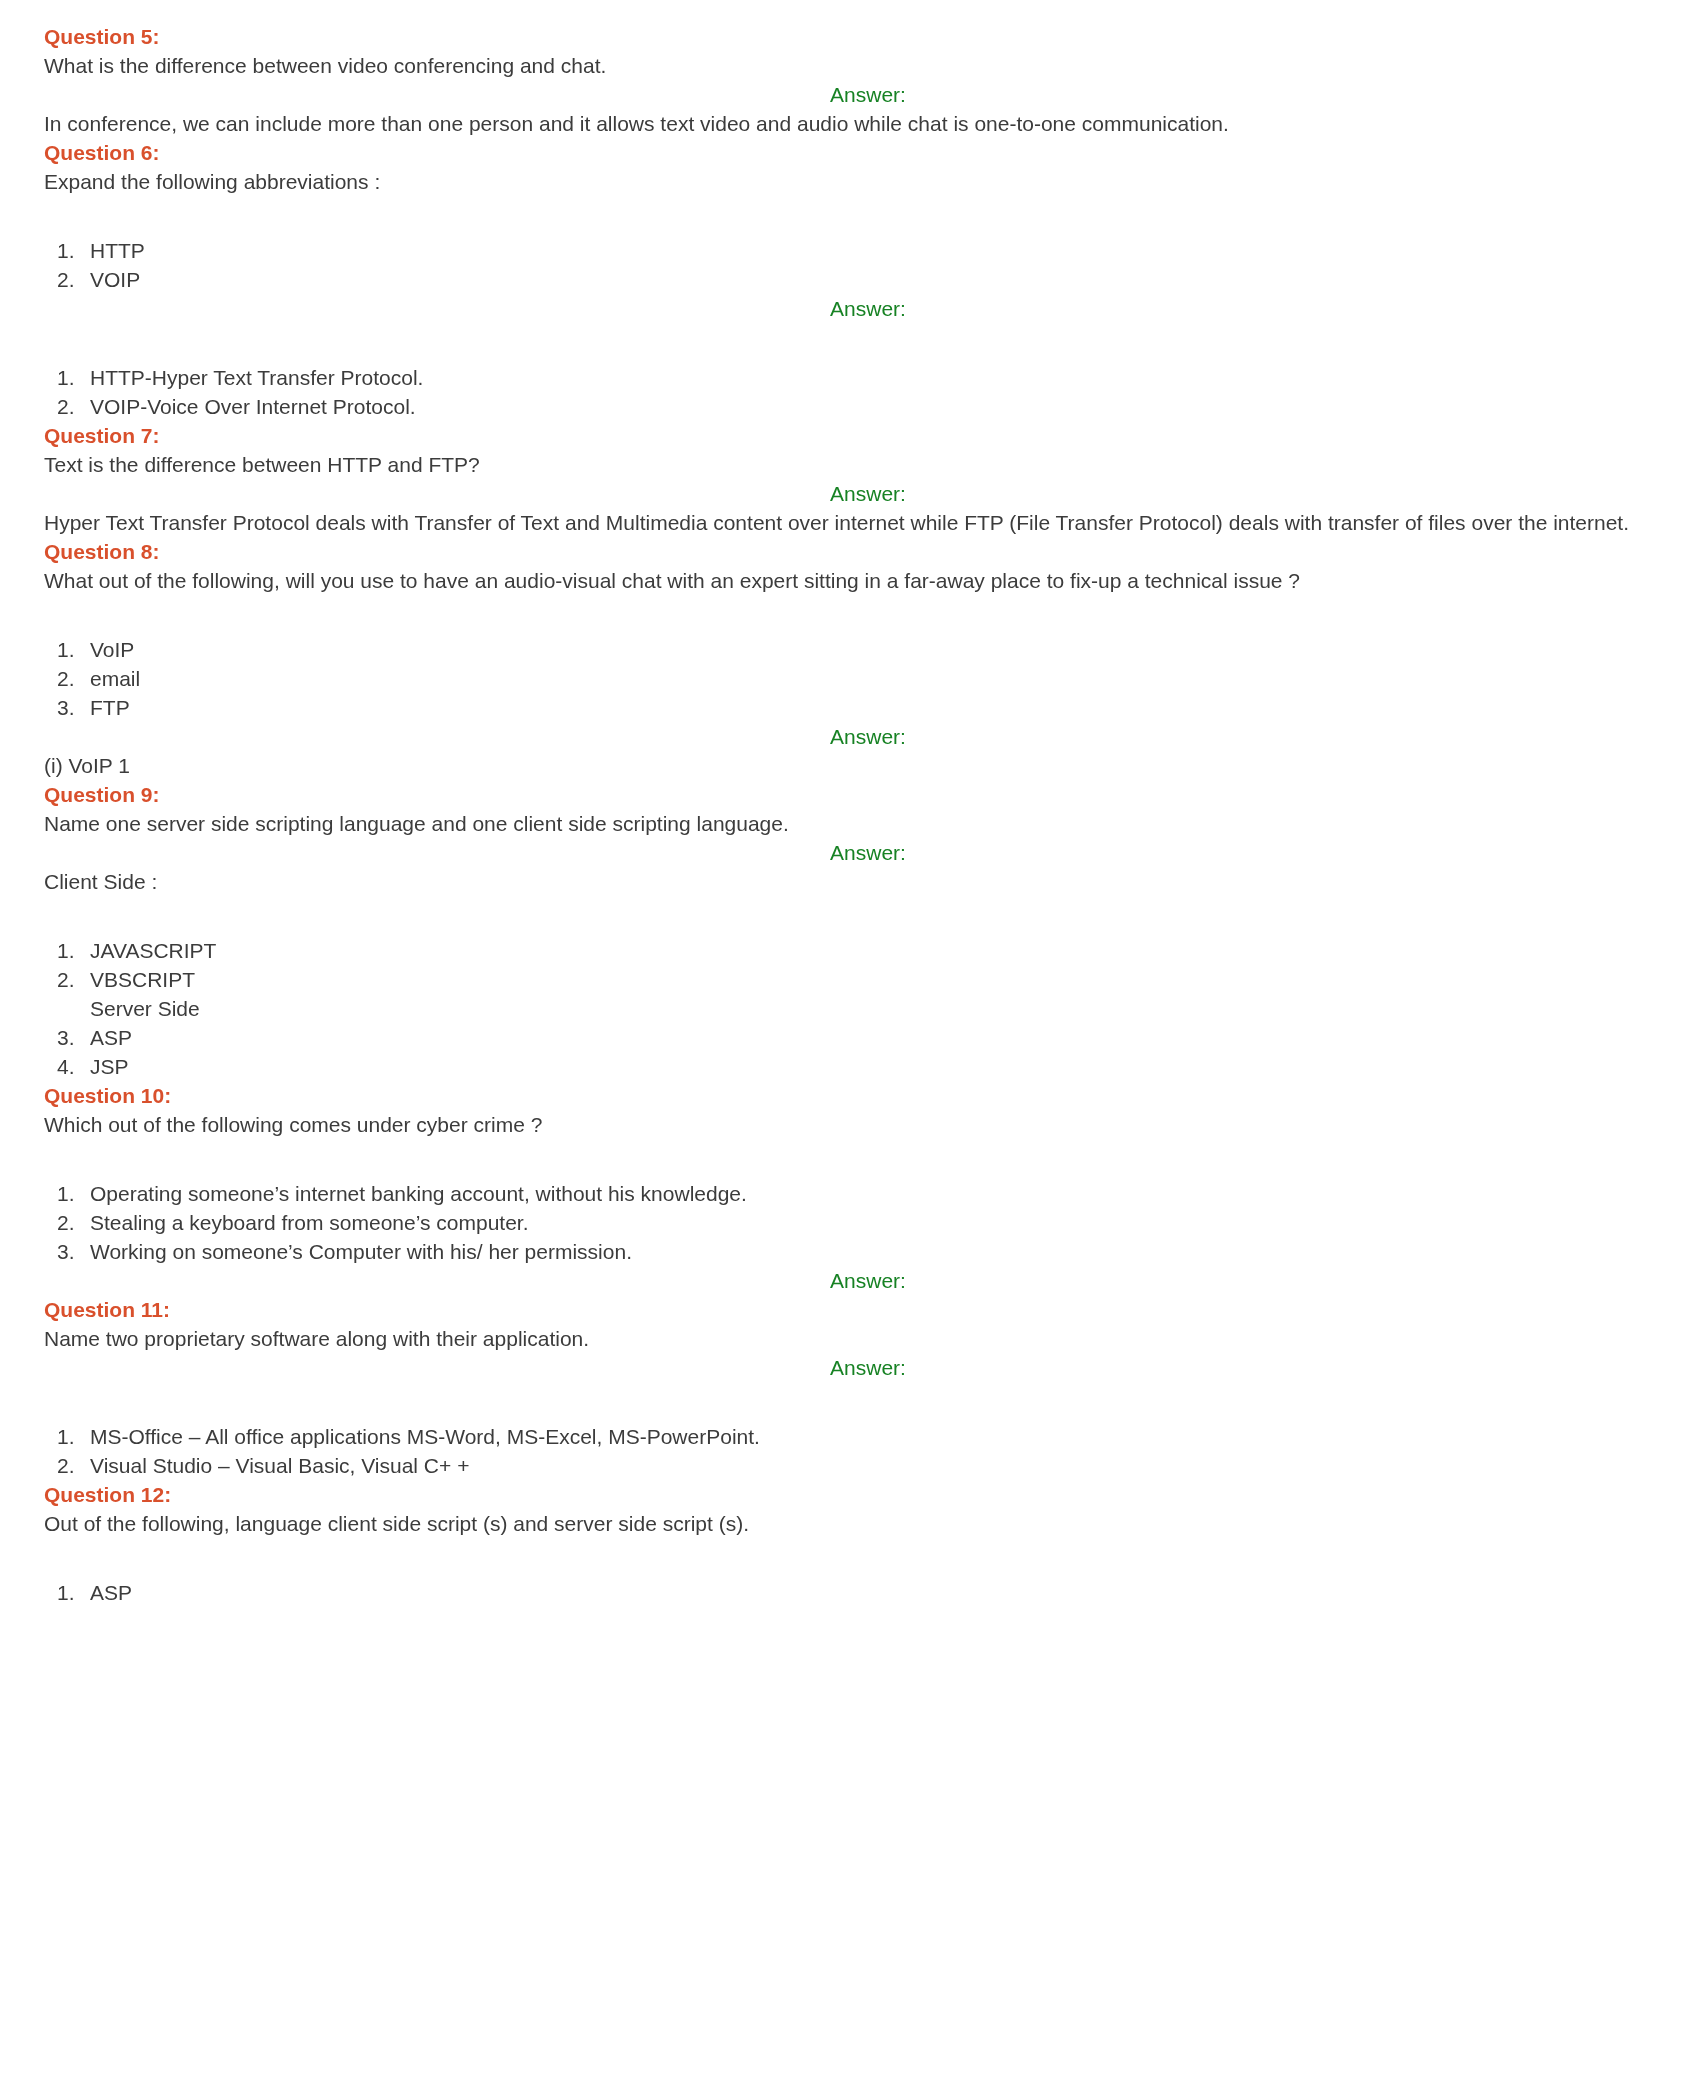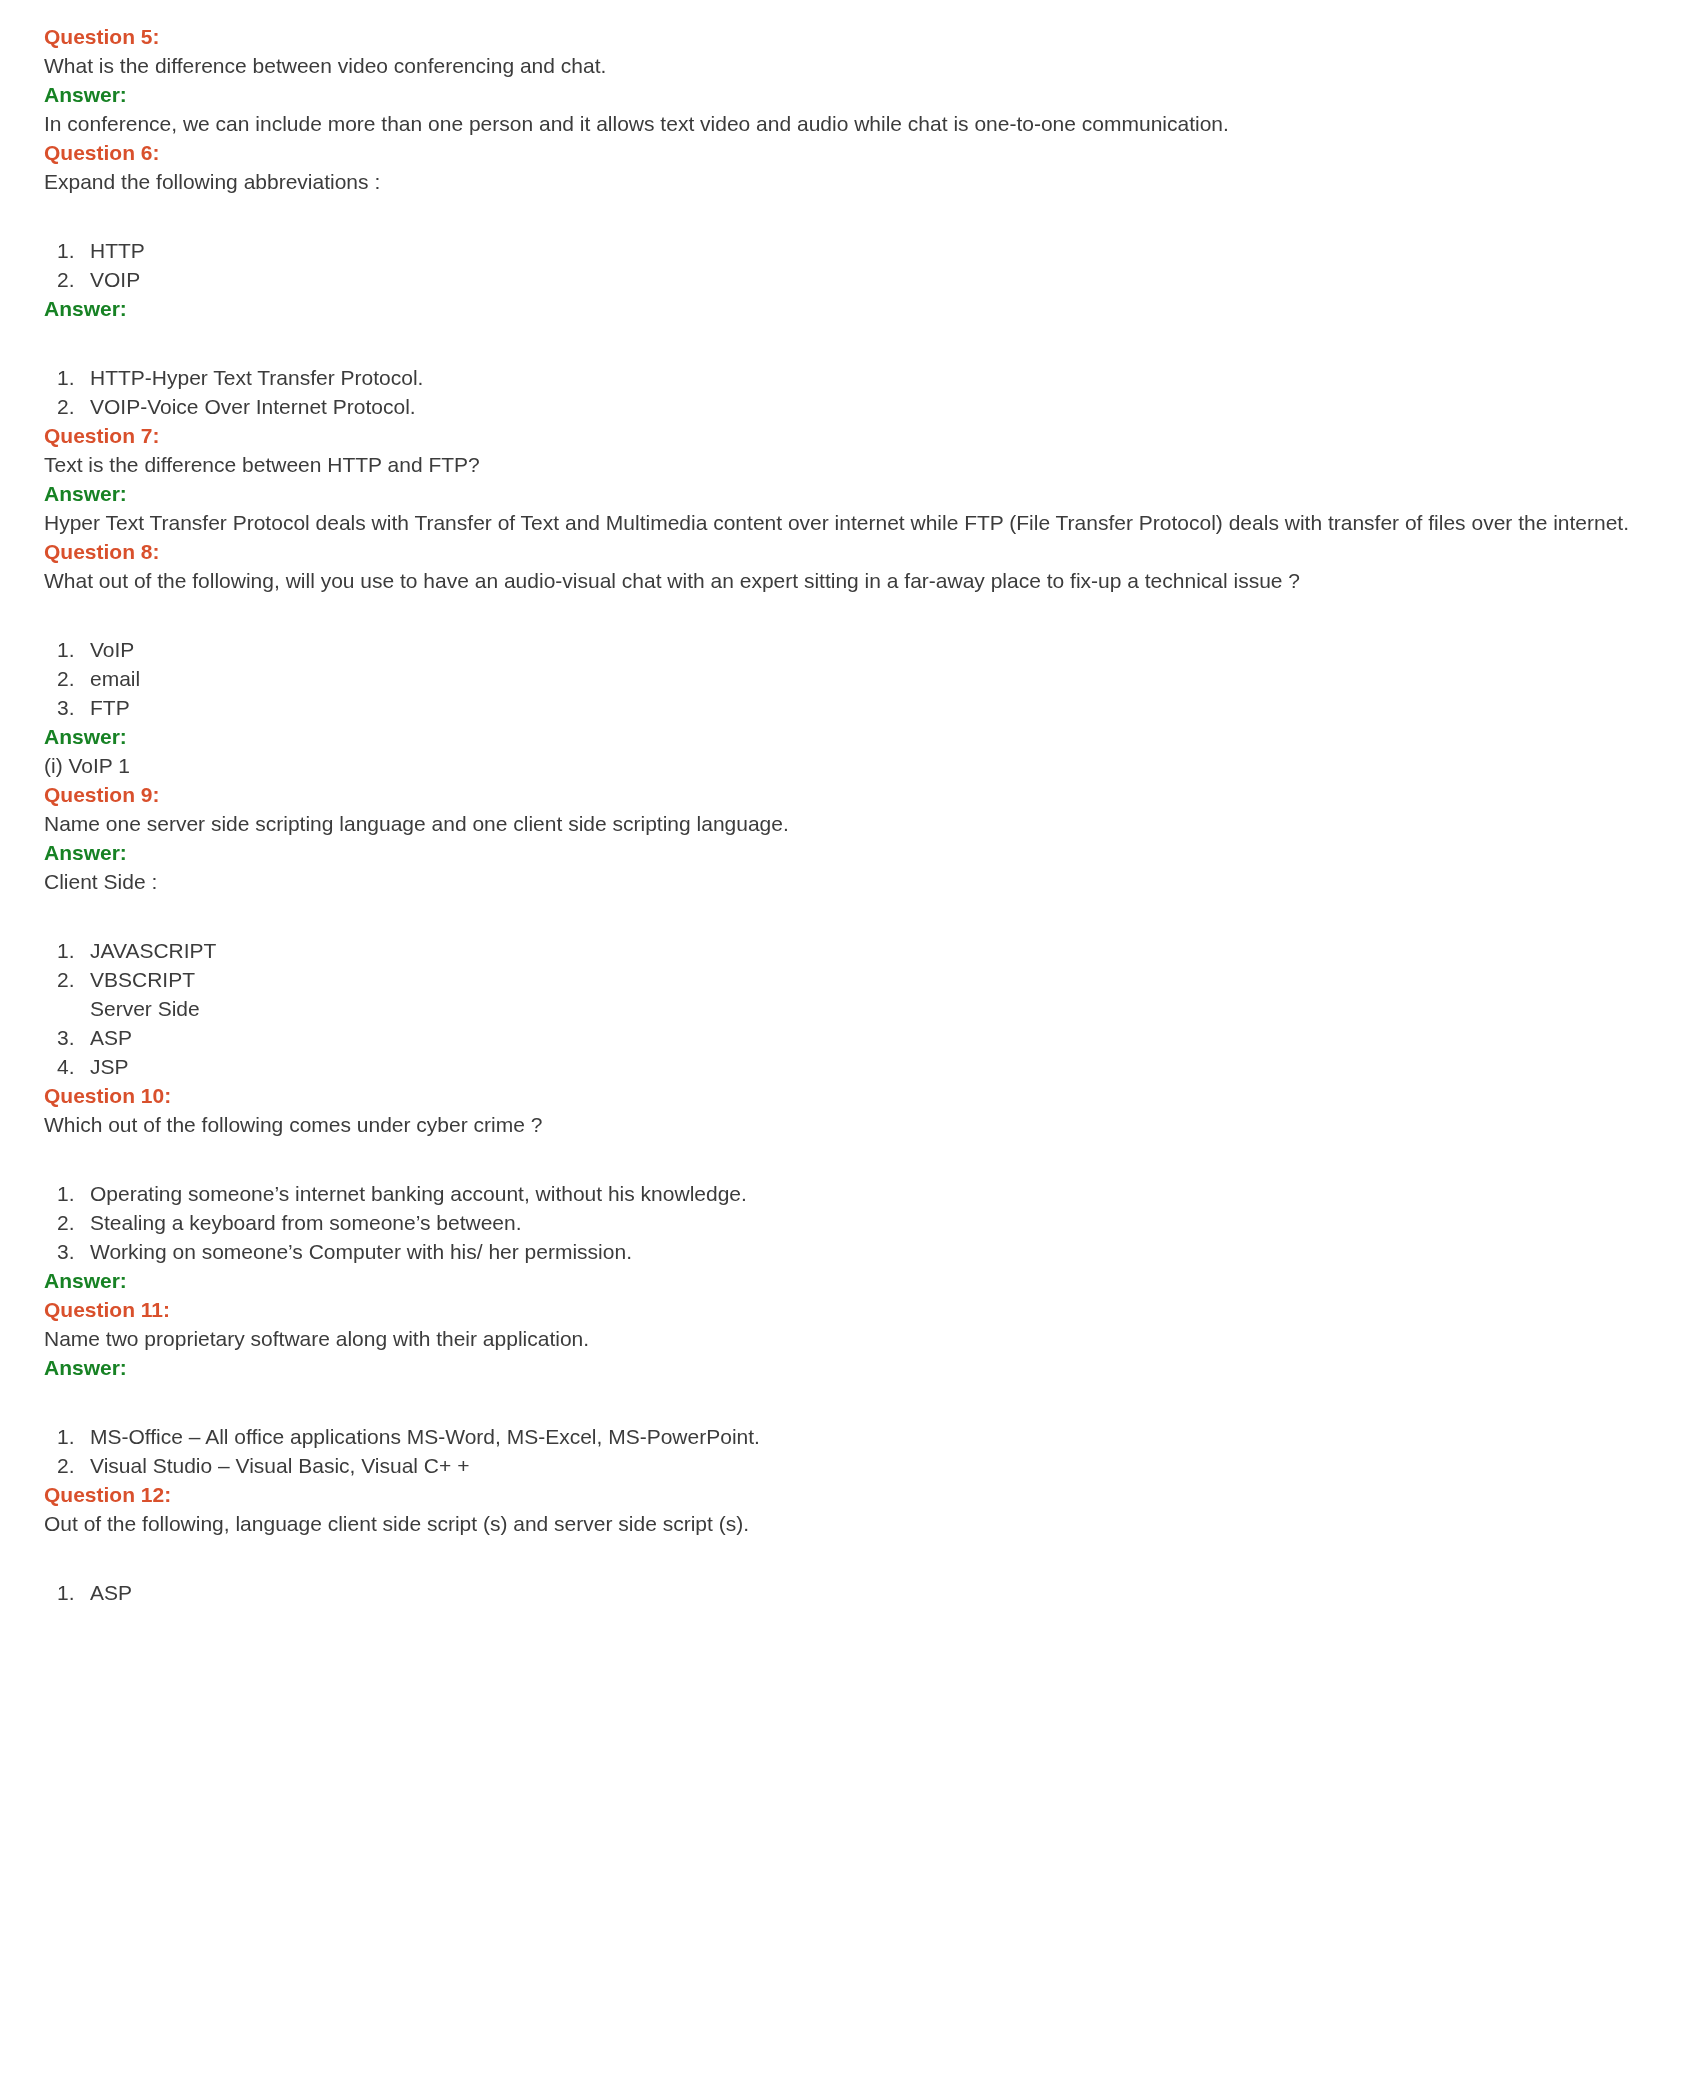--- a/index.html
+++ b/index.html
@@ -21,21 +21,21 @@
     overflow: hidden;
   }
   .page {
     width: 1700px;
     height: 2100px;
     padding: 22px 8px 0 44px;
     overflow: hidden;
   }
   h2, p { margin: 0; padding: 0; font-size: 21px; line-height: 29px; }
   .qhead { color: var(--q-color); font-weight: bold; }
-  .ahead { color: var(--a-color); font-weight: bold; }
+  .ahead { color: var(--a-color); font-weight: normal; text-align: center; }
   .block-gap { }
   .list { margin-top: 40px; }
   .li { display: flex; }
   .li .marker {
     flex: none;
     width: 46px;
     padding-left: 13px;
   }
   .li .litext { flex: 1 1 auto; }
 </style>
@@ -137,21 +137,21 @@
   <section>
     <h2 class="qhead block-gap">Question 10:</h2>
     <p class="qtext">Which out of the following comes under cyber crime ?</p>
     <div class="list">
       <div class="li">
         <span class="marker">1.</span>
         <span class="litext">Operating someone’s internet banking account, without his knowledge.</span>
       </div>
       <div class="li">
         <span class="marker">2.</span>
-        <span class="litext">Stealing a keyboard from someone’s between.</span>
+        <span class="litext">Stealing a keyboard from someone’s computer.</span>
       </div>
       <div class="li">
         <span class="marker">3.</span>
         <span class="litext">Working on someone’s Computer with his/ her permission.</span>
       </div>
     </div>
     <h2 class="ahead block-gap">Answer:</h2>
   </section>
 
   <section>

